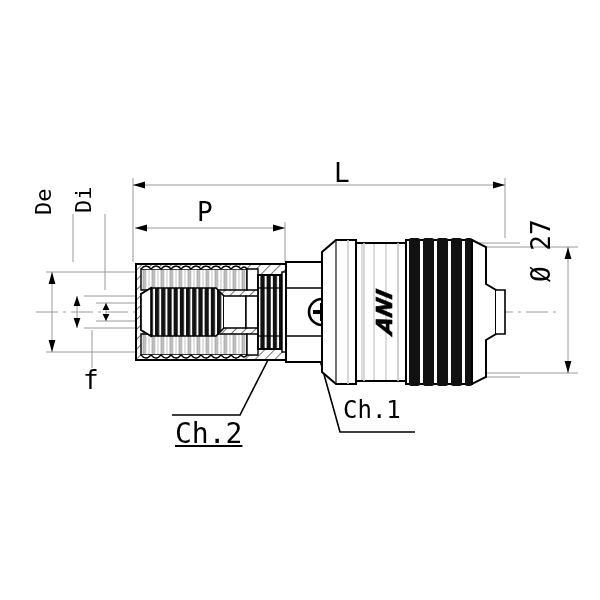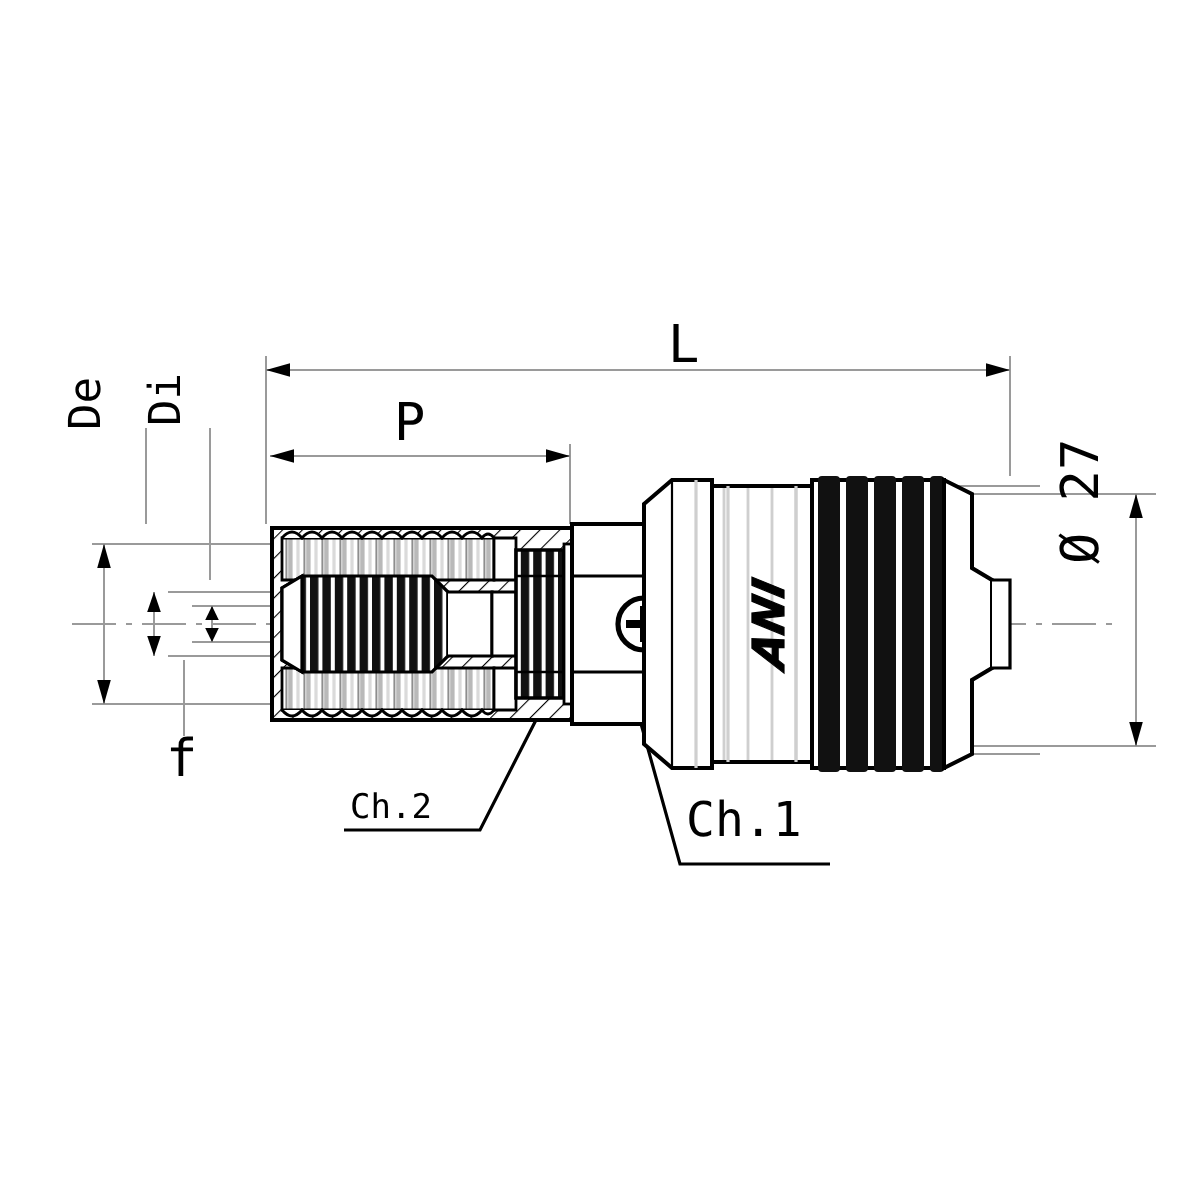--- a/index.html
+++ b/index.html
@@ -24,21 +24,21 @@
     line-height: 1;
     user-select: none;
   }
   .lbl-L   { left: 334px; top: 160px; font-size: 26px; }
   .lbl-P   { left: 197px; top: 199px; font-size: 26px; }
   .lbl-De  { left: 33px;  top: 215px; font-size: 22px;
              transform: rotate(-90deg); transform-origin: left top; }
   .lbl-Di  { left: 73px;  top: 213px; font-size: 22px;
              transform: rotate(-90deg); transform-origin: left top; }
   .lbl-f   { left: 83px;  top: 367px; font-size: 26px; }
-  .lbl-ch2 { left: 175px; top: 396px; font-size: 17px; }
+  .lbl-ch2 { left: 175px; top: 420px; font-size: 28px; text-decoration: underline; }
   .lbl-ch1 { left: 343px; top: 398px; font-size: 24px; }
   .lbl-dia { left: 528px; top: 282px; font-size: 26px;
              transform: rotate(-90deg); transform-origin: left top; }
 </style>
 </head>
 <body>
 
 <div id="root">
 
   <svg id="drawing" width="600" height="600" viewBox="0 0 600 600">

